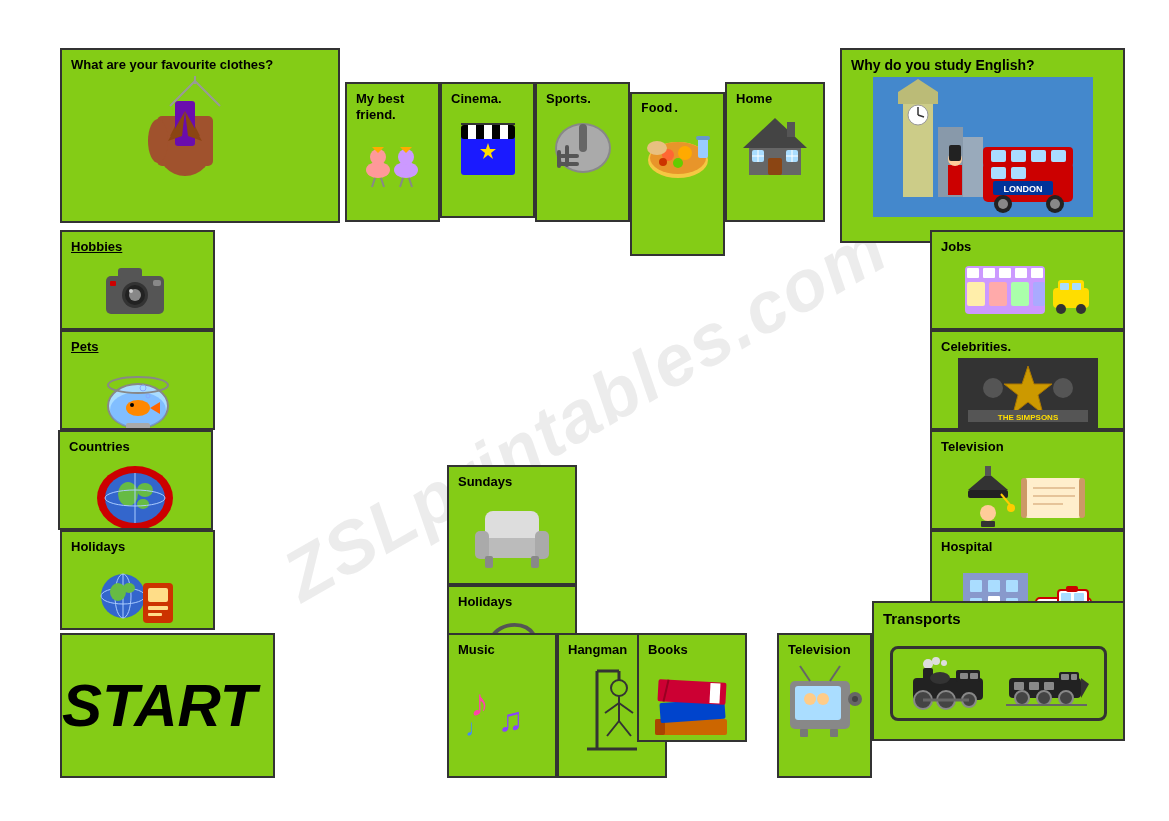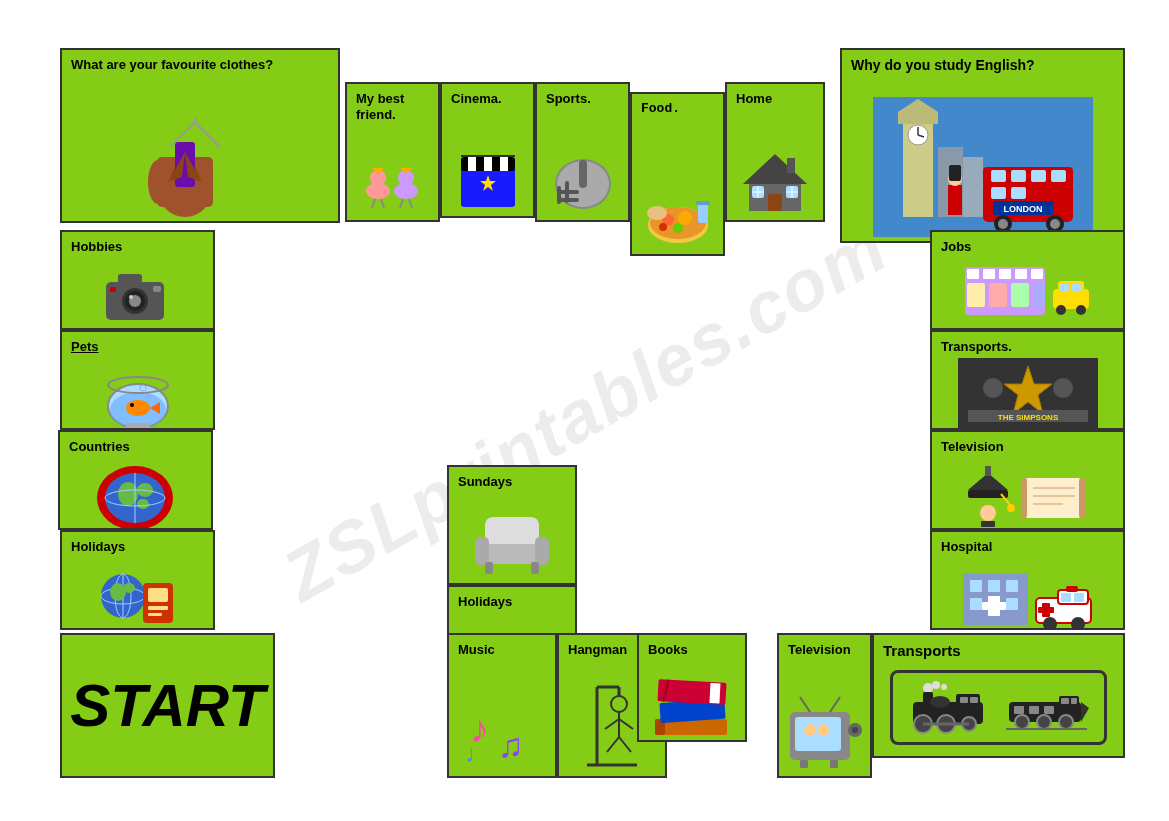--- a/index.html
+++ b/index.html
@@ -45,21 +45,21 @@
     .cell-title {
       font-size: 13px;
       font-weight: bold;
       padding: 3px 5px;
       line-height: 1.2;
     }
 
     
     .icon-area {
       display: flex;
-      align-items: flex-end;
+      align-items: flex-start;
       justify-content: center;
       flex: 1;
     }
 
     
     .start-text {
       font-size: 52px;
       font-weight: 900;
       font-style: italic;
       color: #000;
@@ -275,21 +275,21 @@
 
           <rect x="75" y="88" width="14" height="30" fill="#cc0000"></rect>
           <circle cx="82" cy="82" r="7" fill="#ffcc99"></circle>
 
           <rect x="76" y="68" width="12" height="16" fill="#222" rx="2"></rect>
         </svg>
       </div>
     </div>
   </div>
 
-  <div class="cell" style="left:60px; top:230px; width:155px; height:100px;">
+  <div class="cell" style="left:60px; top:230px; width:155px; height:100px;text-decoration:underline;">
     <div class="cell-inner">
       <div class="cell-title">Hobbies</div>
       <div class="icon-area">
 
         <svg width="80" height="60" viewBox="0 0 80 60">
           <rect x="8" y="18" width="58" height="38" fill="#555" rx="5"></rect>
           <rect x="20" y="10" width="24" height="12" fill="#555" rx="3"></rect>
           <circle cx="37" cy="37" r="13" fill="#333"></circle>
           <circle cx="37" cy="37" r="10" fill="#222"></circle>
           <circle cx="37" cy="37" r="6" fill="#888"></circle>
@@ -366,21 +366,21 @@
           <rect x="50" y="25" width="30" height="40" fill="#cc3300" rx="4"></rect>
           <rect x="55" y="30" width="20" height="14" fill="#ffdd88" rx="2"></rect>
           <rect x="55" y="48" width="20" height="4" fill="#ffdd88" rx="1"></rect>
           <rect x="55" y="55" width="14" height="3" fill="#ffdd88" rx="1"></rect>
         </svg>
       </div>
     </div>
   </div>
 
   <div class="cell" style="left:60px; top:633px; width:215px; height:145px;">
-    <div style="display:flex; align-items:center; justify-content:center; height:100%;">
+    <div style="display:flex; align-items:center; justify-content:flex-start; height:100%;">
       <div class="start-text" style="font-size:60px; font-weight:900; font-style:italic;">START</div>
     </div>
   </div>
 
   <div class="cell" style="left:447px; top:465px; width:130px; height:120px;">
     <div class="cell-inner">
       <div class="cell-title">Sundays</div>
       <div class="icon-area">
 
         <svg width="90" height="80" viewBox="0 0 90 80">
@@ -528,21 +528,21 @@
 
           <circle cx="98" cy="51" r="5" fill="#333"></circle>
           <circle cx="118" cy="51" r="5" fill="#333"></circle>
         </svg>
       </div>
     </div>
   </div>
 
   <div class="cell" style="left:930px; top:330px; width:195px; height:100px;">
     <div class="cell-inner">
-      <div class="cell-title">Transports.</div>
+      <div class="cell-title">Celebrities.</div>
       <div class="icon-area">
 
         <svg width="140" height="70" viewBox="0 0 140 70">
           <rect width="140" height="70" fill="#333"></rect>
 
           <polygon points="70,8 76,26 94,26 80,37 85,56 70,44 55,56 60,37 46,26 64,26" fill="#cc9900" stroke="#aa7700" stroke-width="1"></polygon>
 
           <rect x="10" y="52" width="120" height="12" fill="#555"></rect>
           <text x="70" y="62" text-anchor="middle" fill="#ffdd00" font-size="8" font-weight="bold">THE SIMPSONS</text>
 
@@ -610,21 +610,21 @@
 
           <circle cx="92" cy="66" r="7" fill="#333"></circle>
           <circle cx="120" cy="66" r="7" fill="#333"></circle>
 
           <rect x="108" y="28" width="12" height="6" fill="#cc0000" rx="2"></rect>
         </svg>
       </div>
     </div>
   </div>
 
-  <div class="cell" style="left:872px; top:633px; width:253px; height:125px;">
+  <div class="cell" style="left:872px; top:601px; width:253px; height:140px;">
     <div class="cell-inner">
       <div class="cell-title" style="font-size:15px;">Transports</div>
       <div class="icon-area" style="flex:1;">
         <div class="transport-inner-box" style="width:90%; margin:auto; height:75px;">
 
           <svg width="85" height="55" viewBox="0 0 85 55">
 
             <circle cx="20" cy="8" r="5" fill="#ddd"></circle>
             <circle cx="28" cy="5" r="4" fill="#ddd"></circle>
             <circle cx="36" cy="7" r="3" fill="#ddd"></circle>

